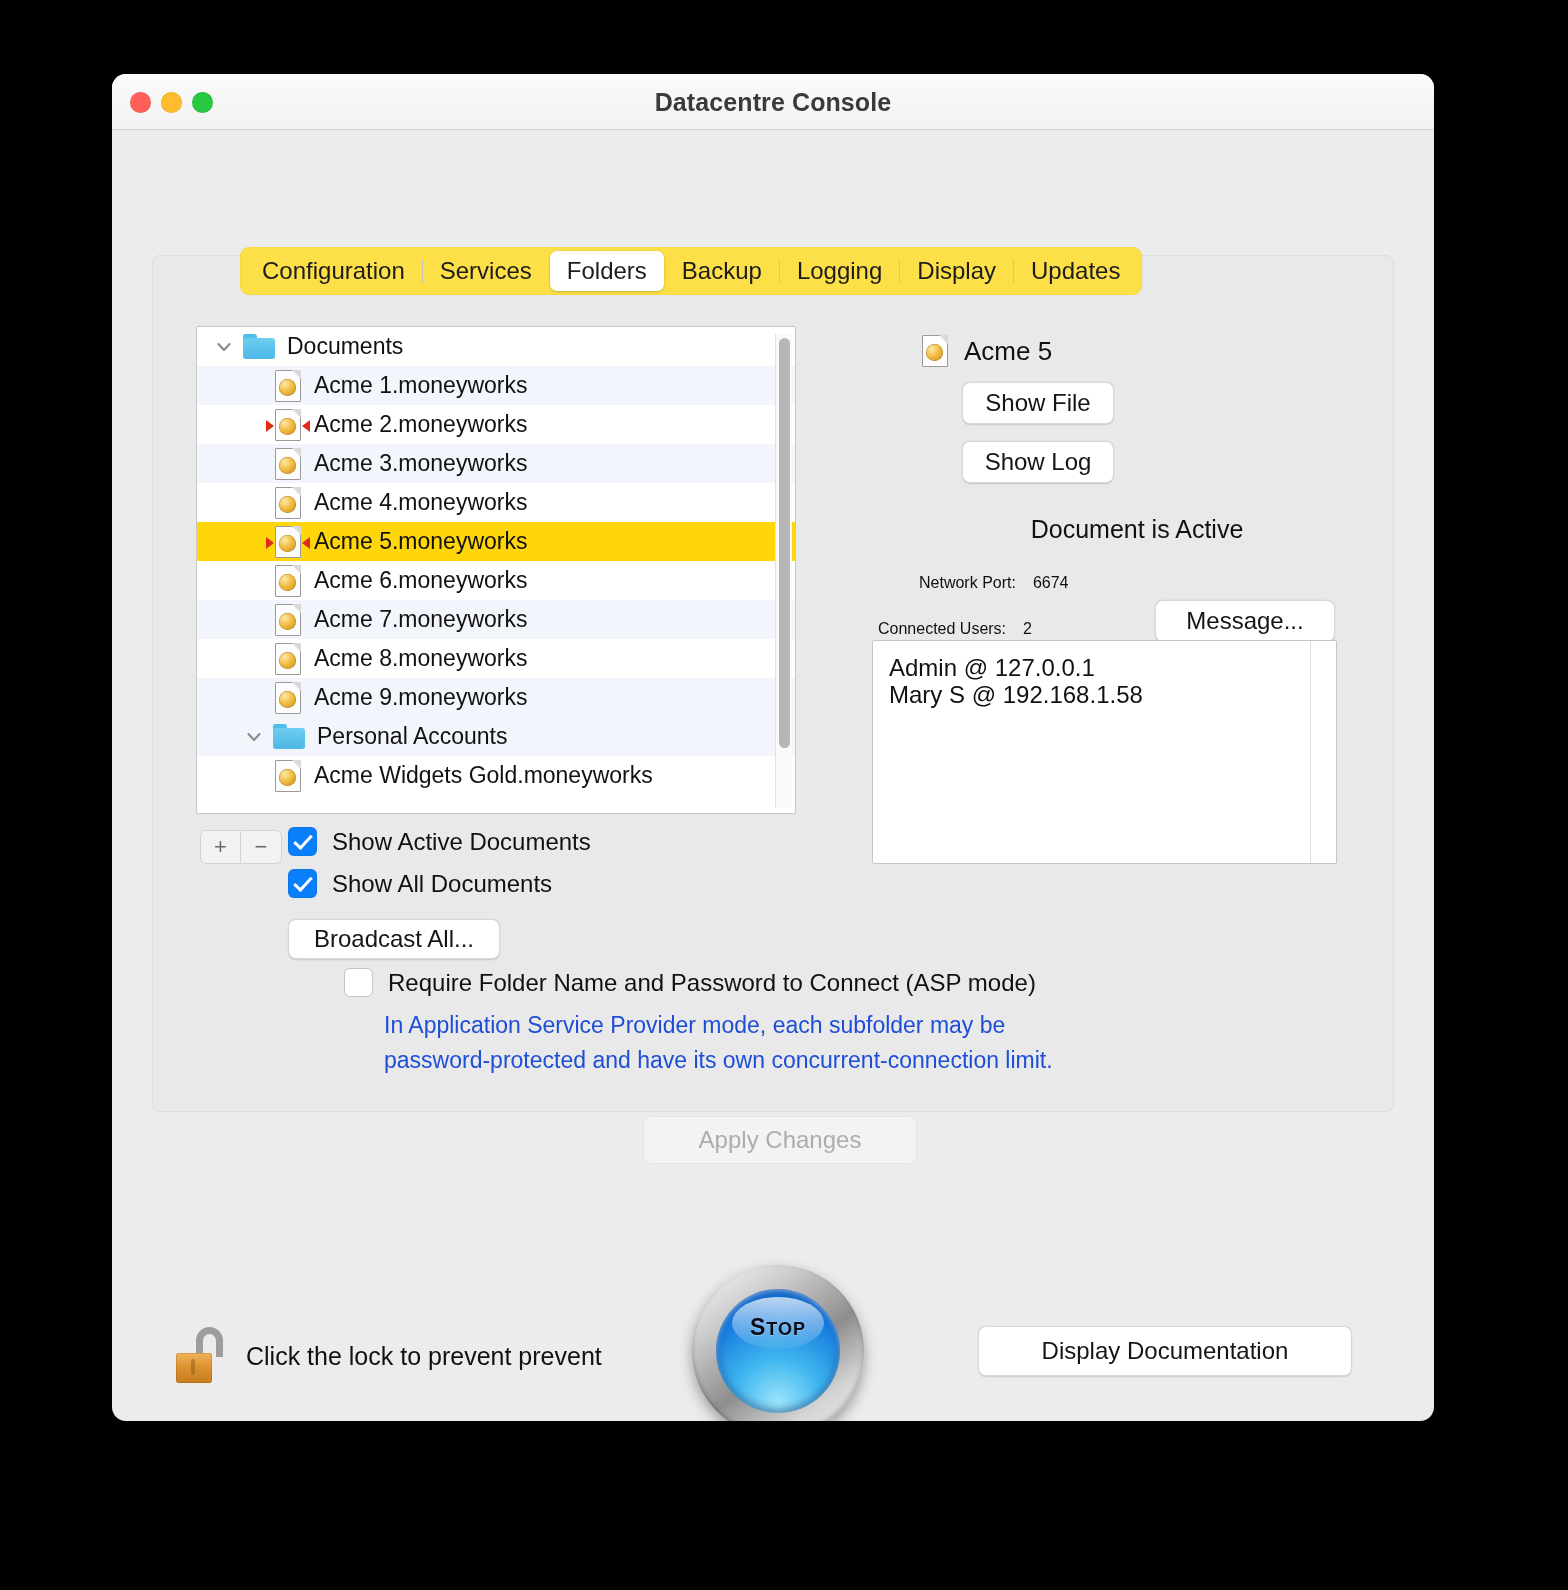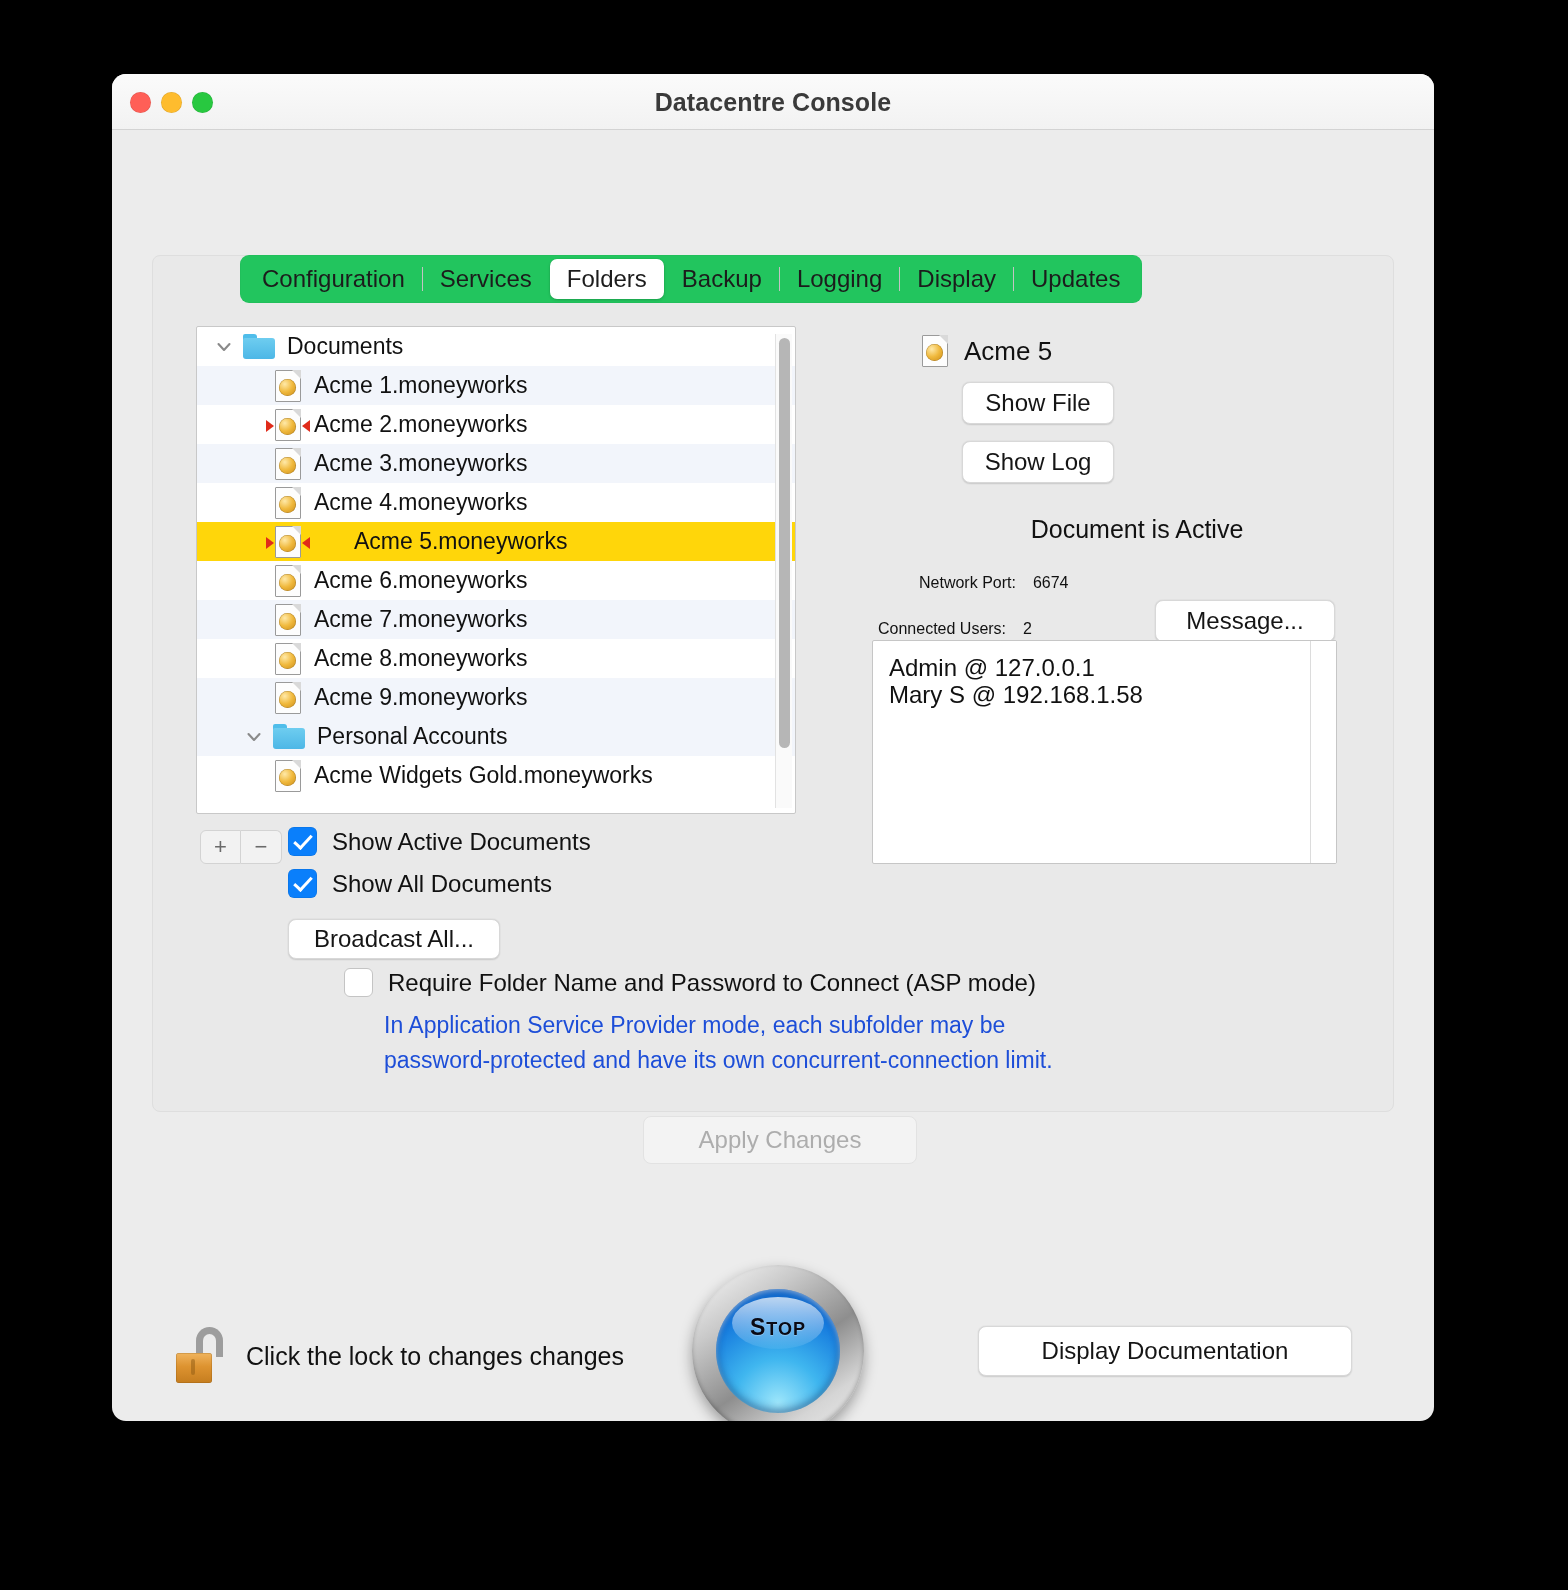--- a/index.html
+++ b/index.html
@@ -56,27 +56,26 @@
     background: #e9e9e9;
     border: 1px solid #dedede;
     border-radius: 8px;
   }
 
   
   .tabbar {
     position: absolute;
     left: 128px; top: 117px;
     height: 48px;
-    background: #22c55e;
+    background: #fde047;
     border-radius: 9px;
     display: flex; align-items: center;
     padding: 4px 5px;
     box-shadow: inset 0 0 0 0.5px rgba(0,0,0,0.06);
     z-index: 5;
-    margin-top: 8px;
   }
   .tab {
     position: relative;
     height: 40px;
     display: flex; align-items: center;
     padding: 0 17px;
     font-size: 24px; color: #1c1c1c;
     border-radius: 7px;
     white-space: nowrap;
     cursor: default;
@@ -101,21 +100,21 @@
   .treelist { position: absolute; left: 0; top: 0; right: 0; }
   .row {
     position: relative;
     height: 39px;
     display: flex; align-items: center;
     font-size: 23px; color: #111;
     white-space: nowrap;
     cursor: default;
   }
   .row.alt { background: #f2f5fb; }
-  .row.sel { background: #ffd60a; gap: 40px; }
+  .row.sel { background: #ffd60a; }
   .row.folder { padding-left: 14px; }
   .row.doc    { padding-left: 78px; }
   .row.folder.sub { padding-left: 44px; }
 
   .chev {
     width: 26px; height: 26px;
     flex: 0 0 26px;
     display: flex; align-items: center; justify-content: center;
     margin-right: 6px;
   }
@@ -588,21 +587,21 @@
       </div>
 
       <div class="btn disabled" style="left:531px; top:986px; width:274px; height:48px;">Apply Changes</div>
 
       <div class="lockwrap">
         <span class="lockicon">
           <span class="shackle"></span>
             <span class="bodyl"></span>
             <span class="keyh"></span>
         </span>
-        <span class="locktext">Click the lock to changes changes</span>
+        <span class="locktext">Click the lock to prevent prevent</span>
       </div>
 
       <div class="stopwrap">
         <span class="stop-bezel"></span>
         <span class="stop-face">
           <span class="stop-gloss"></span>
         </span>
         <span class="stop-label" id="stoplabel">S<span class="sm">TOP</span></span>
       </div>
 

